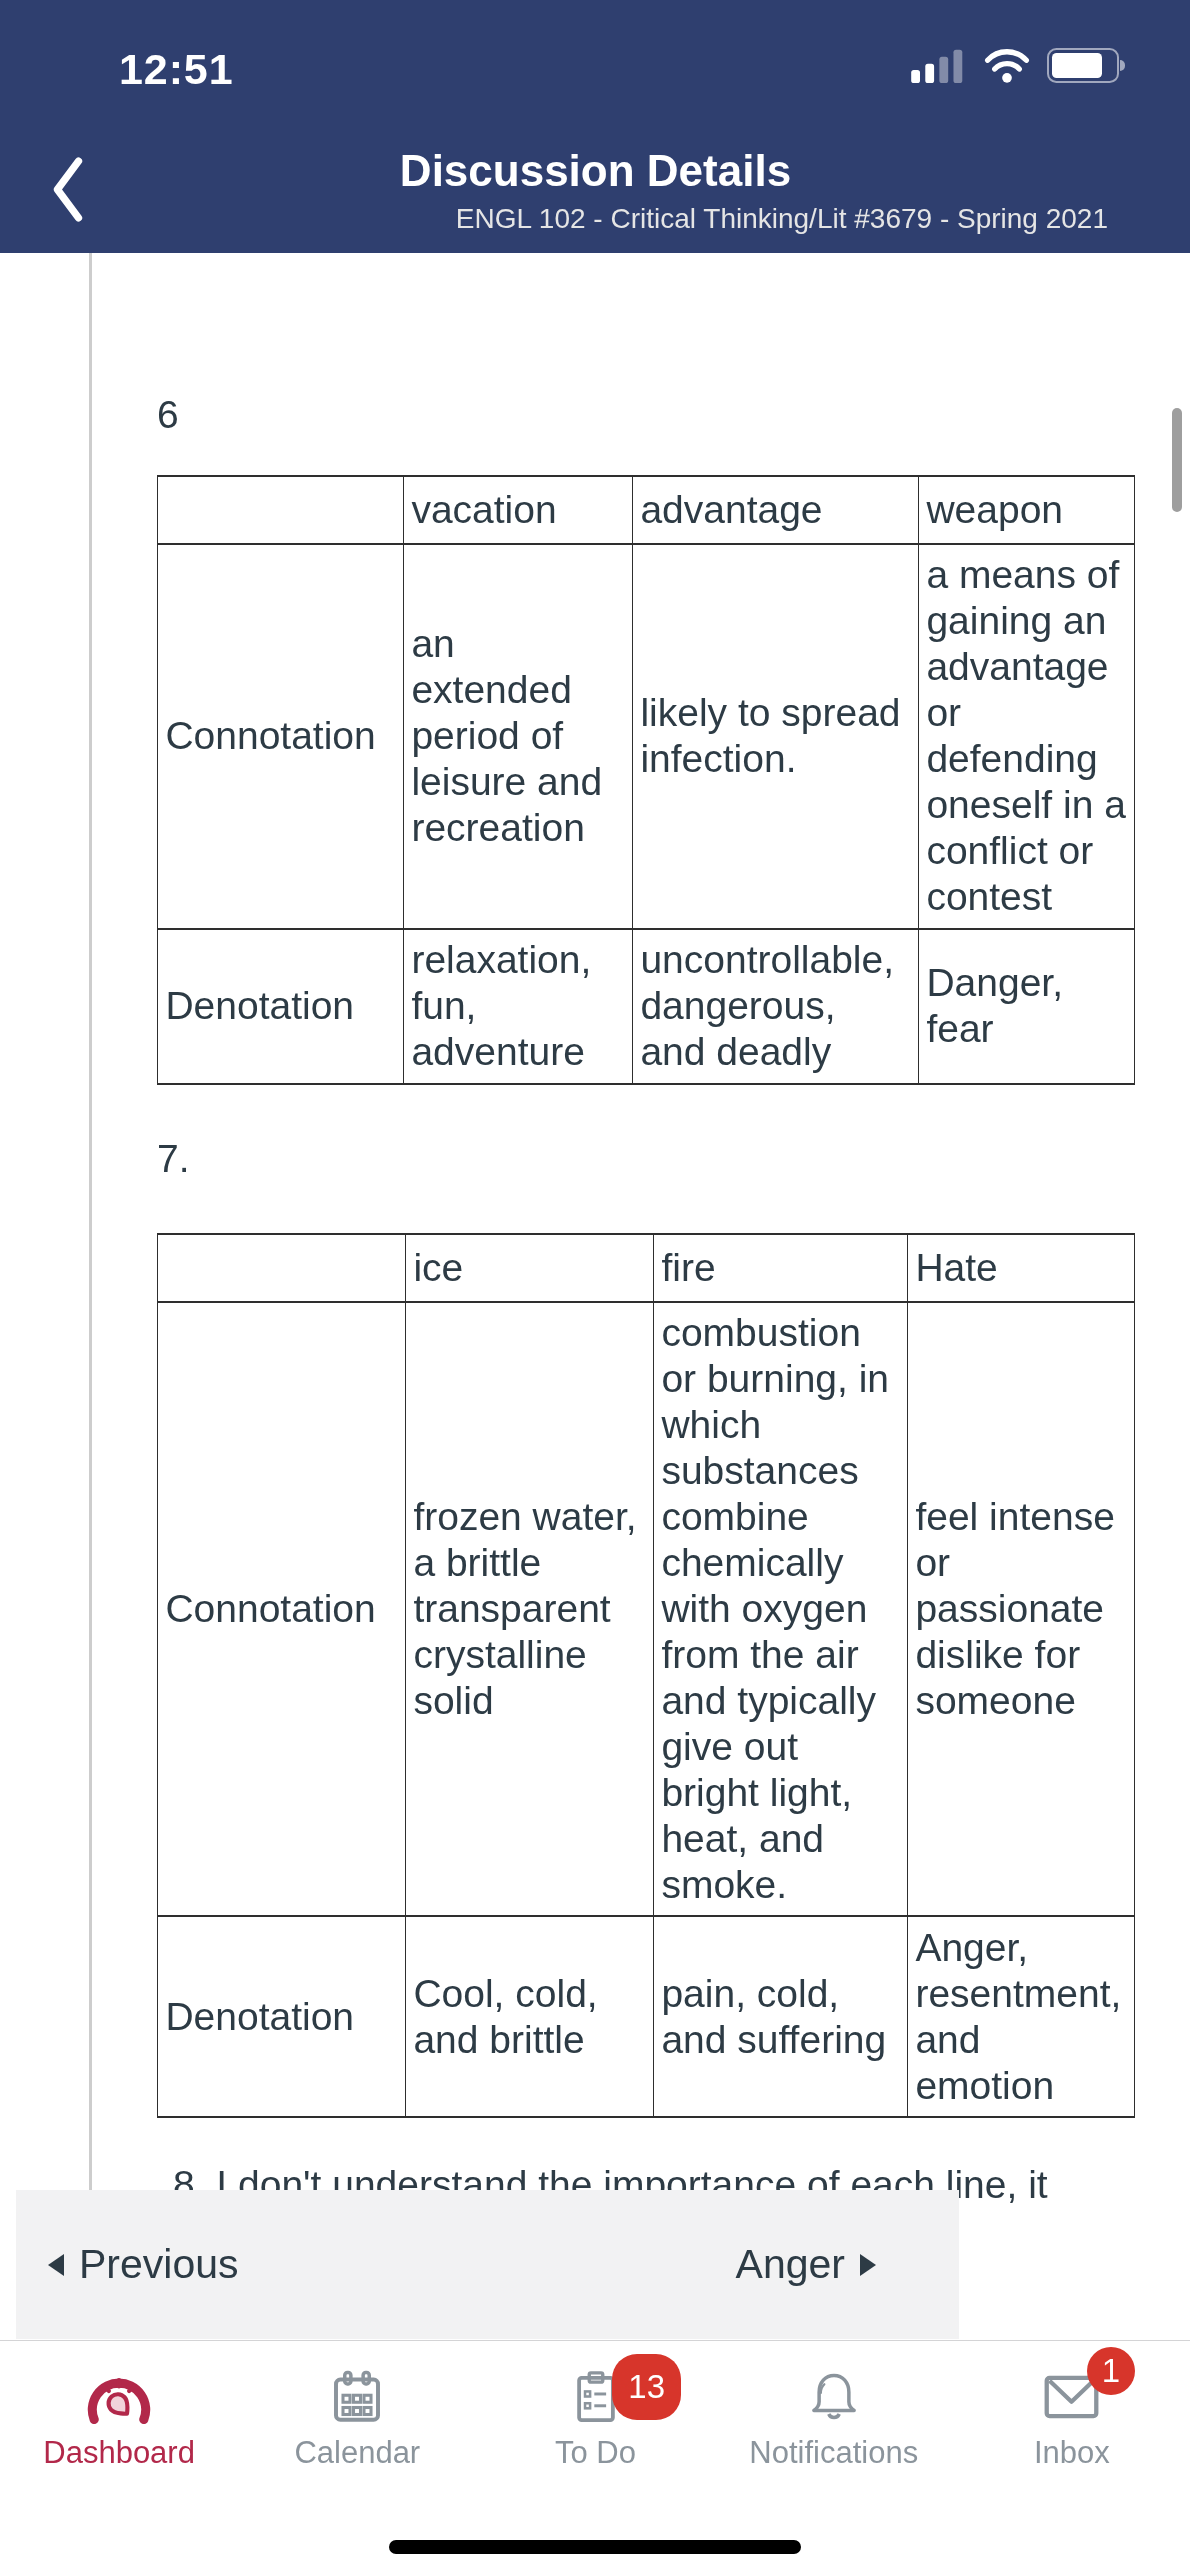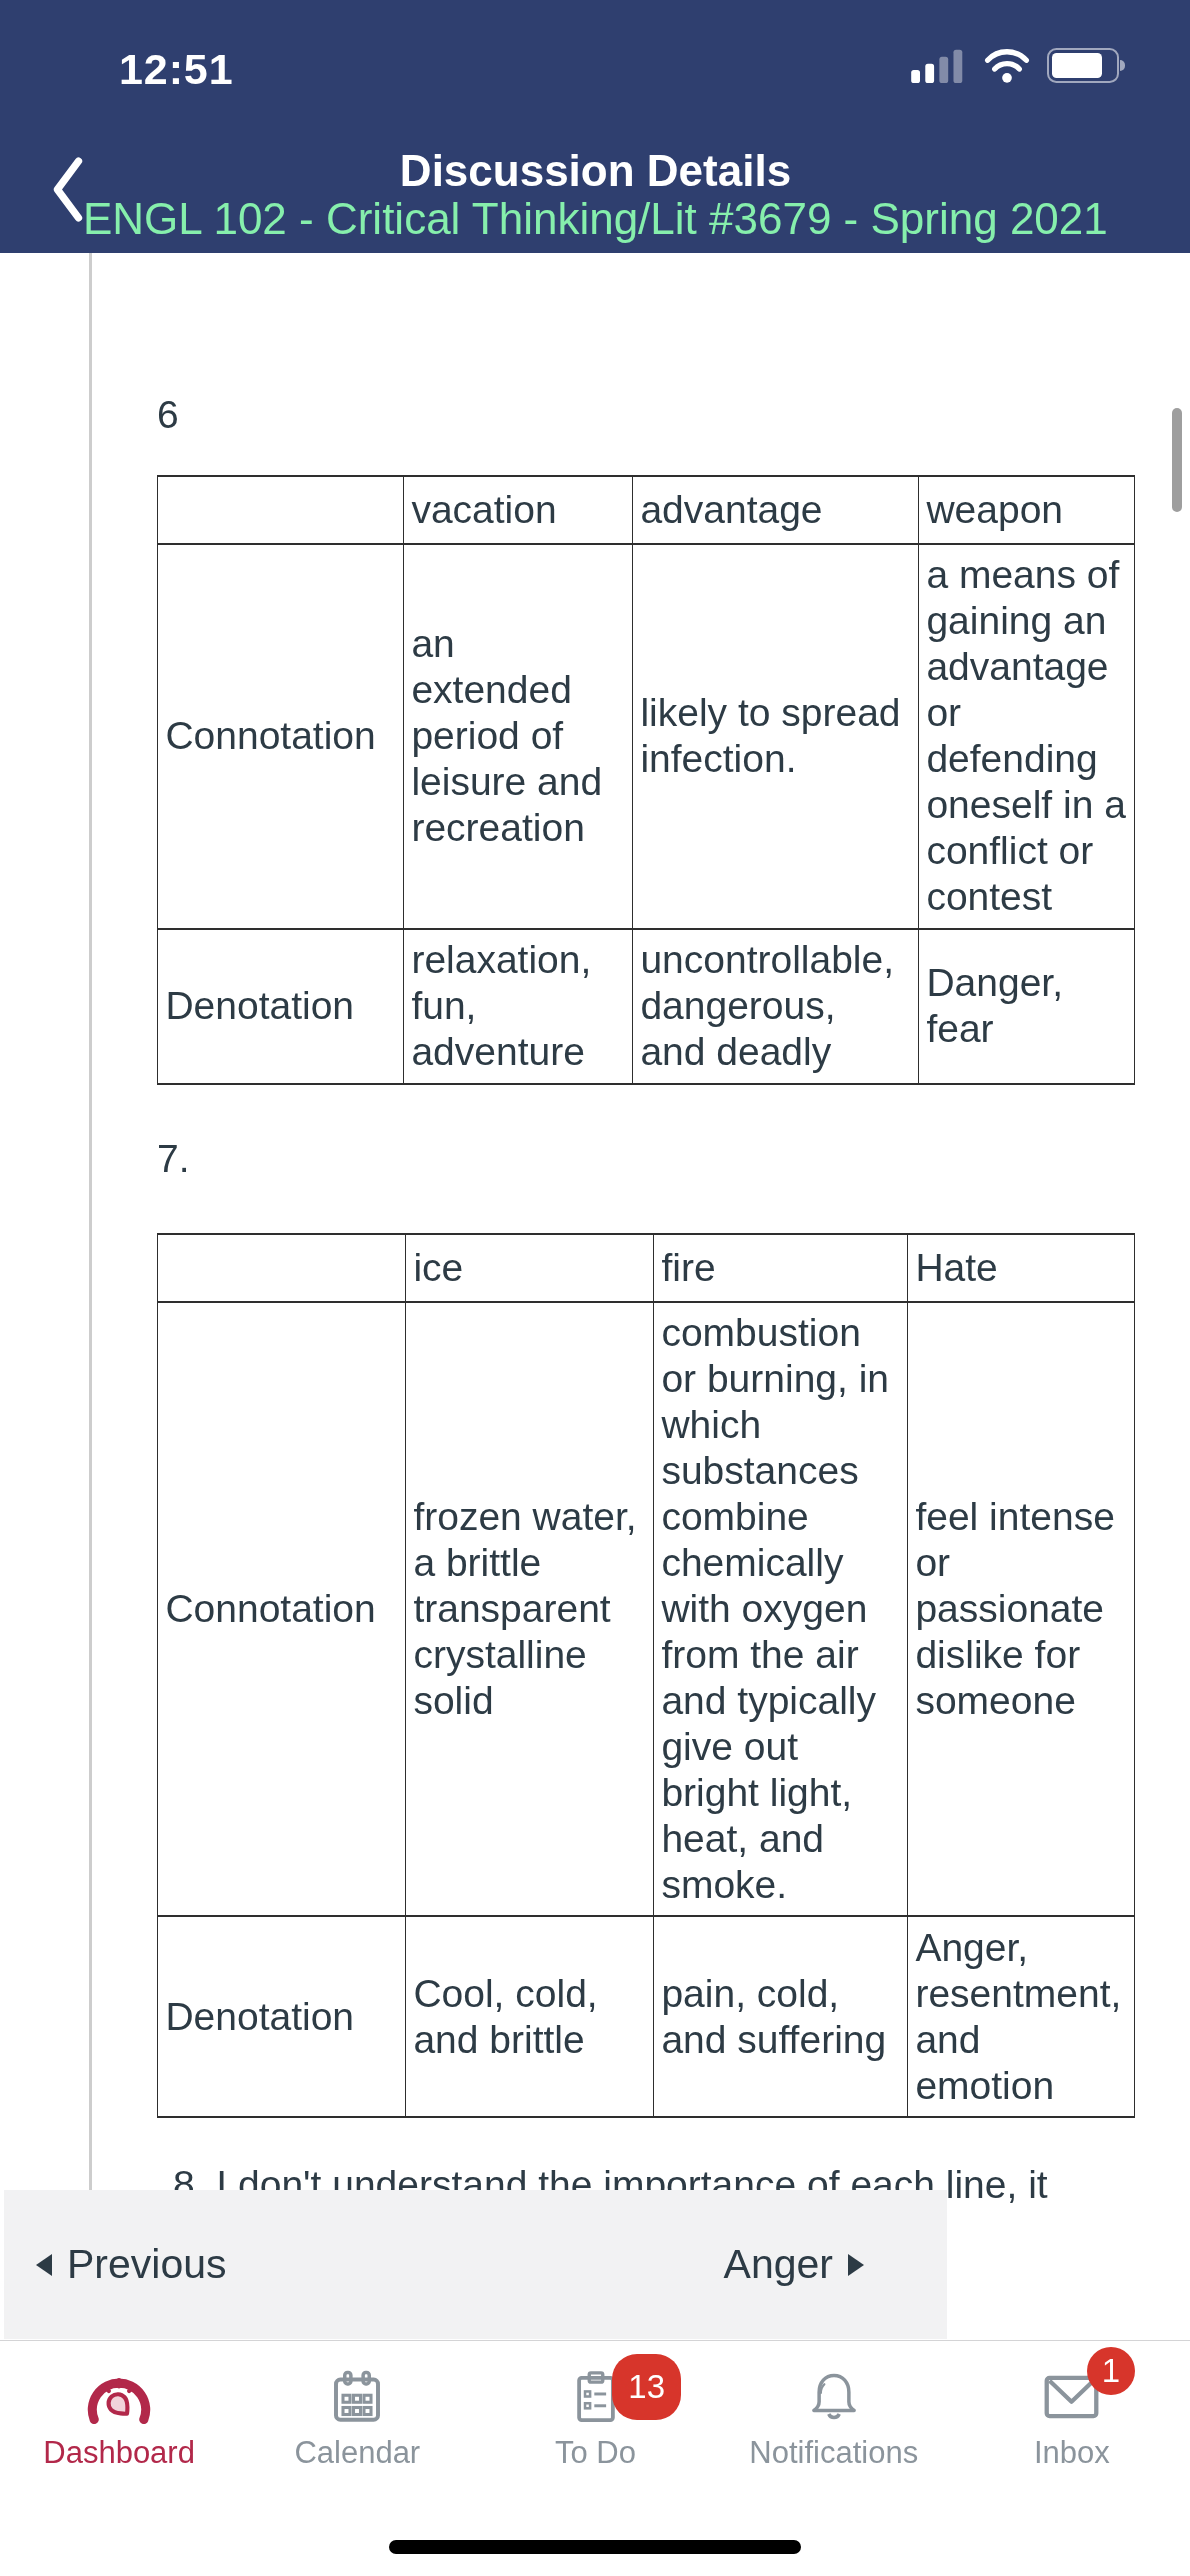--- a/index.html
+++ b/index.html
@@ -21,41 +21,41 @@
   .header{position:absolute;top:0;left:0;width:1191px;height:253px;background:var(--header-blue);z-index:30;}
   .time{position:absolute;left:119px;top:45px;font-size:43px;font-weight:600;color:#fff;letter-spacing:0.9px;}
   .status-icons{position:absolute;right:72px;top:45px;display:flex;align-items:center;gap:15px;height:41px;}
   .sig{width:57px;height:37px;}
   .wifi{width:50px;height:37px;}
   .battery{position:relative;width:72px;height:35px;border:2.8px solid rgba(255,255,255,0.55);border-radius:9.3px;}
   .battery .fill{position:absolute;left:2.8px;top:2.8px;bottom:2.8px;width:50px;background:#fff;border-radius:4.6px;}
   .battery .tip{position:absolute;right:-8.3px;top:10.2px;width:5.6px;height:11px;background:rgba(255,255,255,0.55);border-radius:0 5.6px 5.6px 0;}
   .back-btn{position:absolute;left:35px;top:148px;width:65px;height:85px;background:none;border:none;cursor:pointer;}
   .nav-title{position:absolute;left:132px;right:132px;top:147px;text-align:center;color:#fff;font-size:44px;font-weight:700;line-height:48px;}
-  .nav-subtitle{position:absolute;left:83px;right:83px;top:197px;text-align:left;color:#86efac;font-size:44px;font-weight:400;line-height:43px;white-space:nowrap;}
+  .nav-subtitle{position:absolute;left:83px;right:83px;top:197px;text-align:right;color:#e5e5e5;font-size:28px;font-weight:400;line-height:43px;white-space:nowrap;}
 
   
   .content{position:absolute;top:253px;left:0;width:1191px;height:2323px;background:#fff;z-index:1;}
   .v-line{position:absolute;left:89px;top:0;width:2.8px;height:1937px;background:var(--line-gray);}
   .scroll-thumb{position:absolute;left:1172px;top:155px;width:10.2px;height:104px;background:#9E9E9E;border-radius:5.6px;}
   .flow{position:absolute;left:157px;top:0;width:976px;}
   .q-label{color:var(--text-dark);font-size:39px;line-height:46px;}
   .label-6{margin-top:139px;}
   .label-7{margin-top:51px;}
   .qtable{border-collapse:collapse;table-layout:fixed;width:976px;margin-top:37px;
           color:var(--text-dark);font-size:39px;line-height:46px;font-weight:400;}
   .label-7 + .qtable{margin-top:51px;}
   .qtable th,.qtable td{border-left:1.9px solid var(--border-dark);border-right:1.9px solid var(--border-dark);
           border-top:2.8px solid var(--border-dark);border-bottom:2.8px solid var(--border-dark);
           padding:7.4px 7.4px;text-align:left;vertical-align:middle;font-weight:400;word-wrap:break-word;}
   .qtable th{height:68px;}
   .q-partial{position:absolute;left:157px;top:1909px;width:983px;color:var(--text-dark);font-size:39px;line-height:46px;white-space:nowrap;margin-left:16px;}
 
   
-  .pager{position:absolute;left:4px;top:2190px;width:943px;height:149px;background:var(--pager-bg);z-index:20;
+  .pager{position:absolute;left:16px;top:2190px;width:943px;height:149px;background:var(--pager-bg);z-index:20;
          display:flex;align-items:center;justify-content:space-between;padding:0 83px 0 32px;}
   .pager button{display:flex;align-items:center;gap:15px;background:none;border:none;cursor:pointer;
          font-family:inherit;font-size:41px;color:var(--text-dark);}
   .tri{width:0;height:0;display:inline-block;}
   .tri-left{border-top:11px solid transparent;border-bottom:11px solid transparent;border-right:16px solid var(--text-dark);}
   .tri-right{border-top:11px solid transparent;border-bottom:11px solid transparent;border-left:16px solid var(--text-dark);}
 
   
   .tabbar{position:absolute;left:0;top:2340px;width:1191px;height:236px;background:#fff;z-index:25;
           border-top:1.9px solid #D4D4D6;display:flex;}

